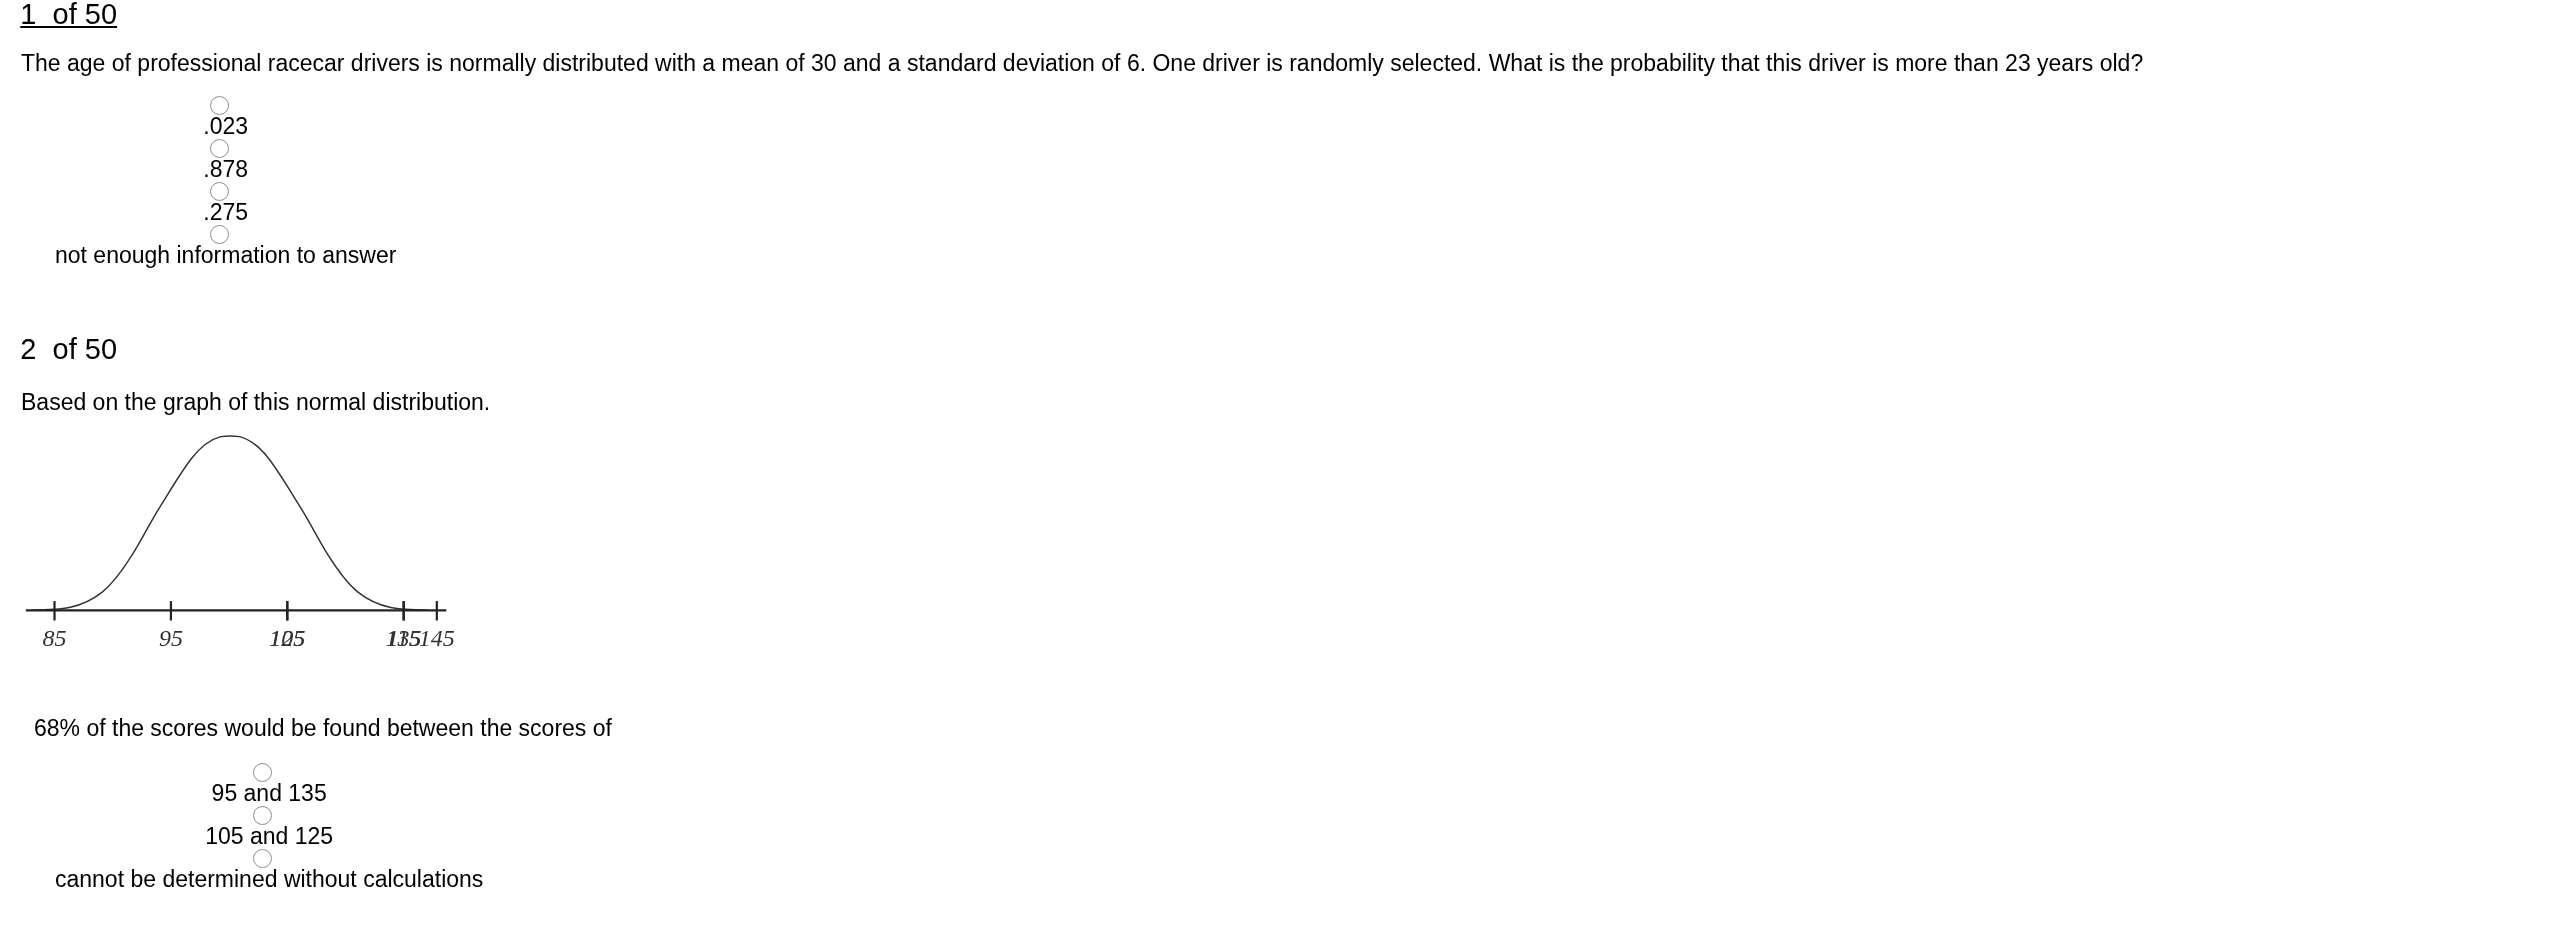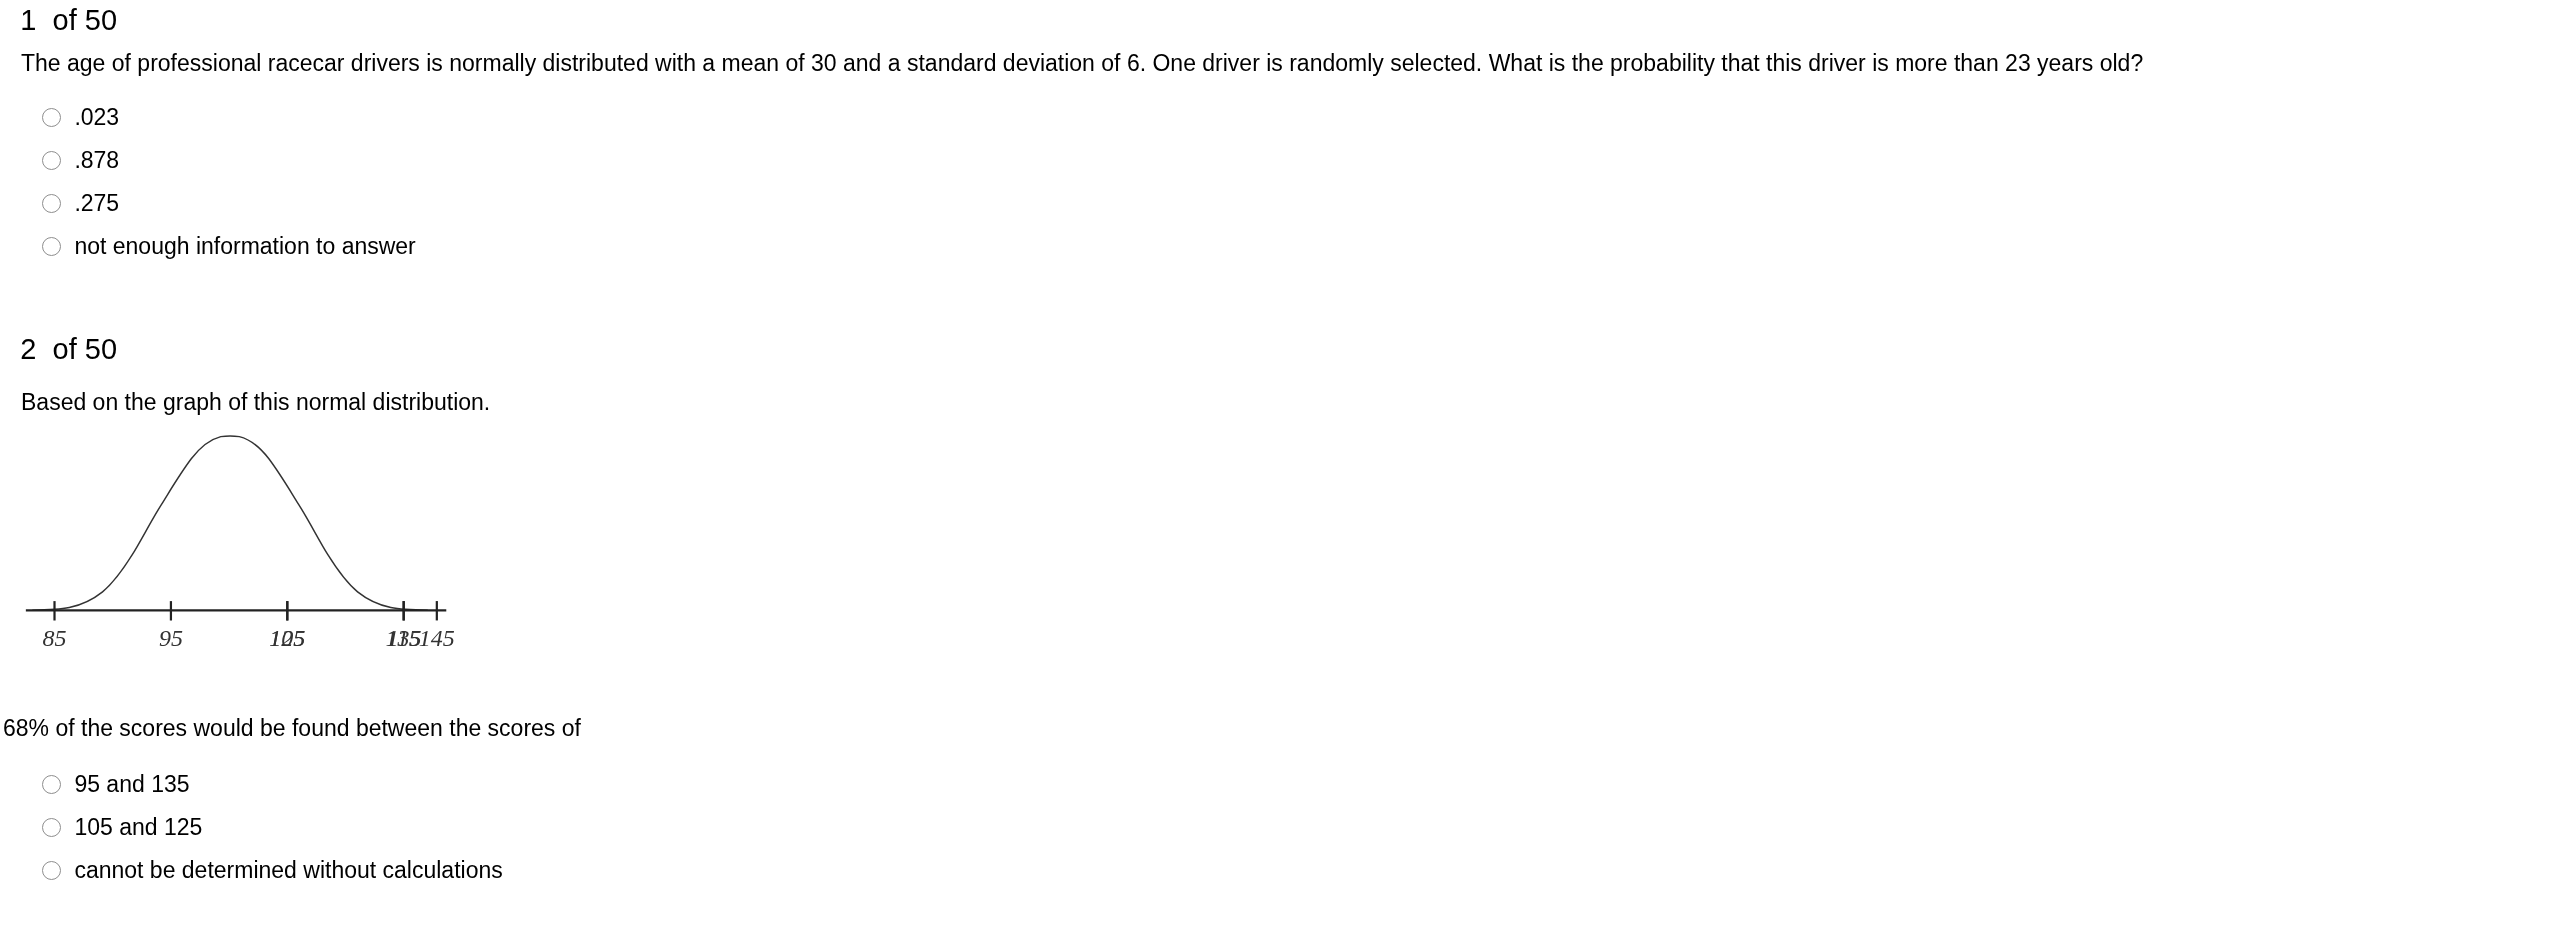--- a/index.html
+++ b/index.html
@@ -41,32 +41,33 @@
     font-size: 23px;
     line-height: 1.0;
     color: #000;
     padding-left: 21px;
     white-space: nowrap;
   }
   .q-subprompt {
     font-size: 23px;
     line-height: 1.0;
     color: #000;
-    padding-left: 3px;
+    padding-left: 34px;
     white-space: nowrap;
   }
 
   
   .options {
     padding-left: 42px;
   }
   .option {
     display: flex;
     align-items: center;
     height: 43px;
+    flex-direction: column;
   }
   .radio {
     width: 19.4px;
     height: 19.4px;
     border: 1.8px solid #8e8e8e;
     border-radius: 50%;
     box-sizing: border-box;
     flex: 0 0 auto;
     background: #fff;
   }
@@ -93,21 +94,21 @@
     fill: #333333;
   }
 </style>
 </head>
 <body>
 
 <div class="page">
 
   <div class="question" style="top:0px;">
 
-    <div class="q-header" style="position:absolute; left:0; top:6px;">1  of 50</div>
+    <div class="q-header" style="position:absolute; left:0; top:0;text-decoration:underline;">1  of 50</div>
 
     <div class="q-stem" style="position:absolute; left:0; top:52px;">The age of professional racecar drivers is normally distributed with a mean of 30 and a standard deviation of 6. One driver is randomly selected. What is the probability that this driver is more than 23 years old?</div>
 
     <div class="options" style="position:absolute; left:0; top:96px;">
 
       <div class="option">
         <span class="radio"></span>
         <span class="option-label">.023</span>
       </div>
 

